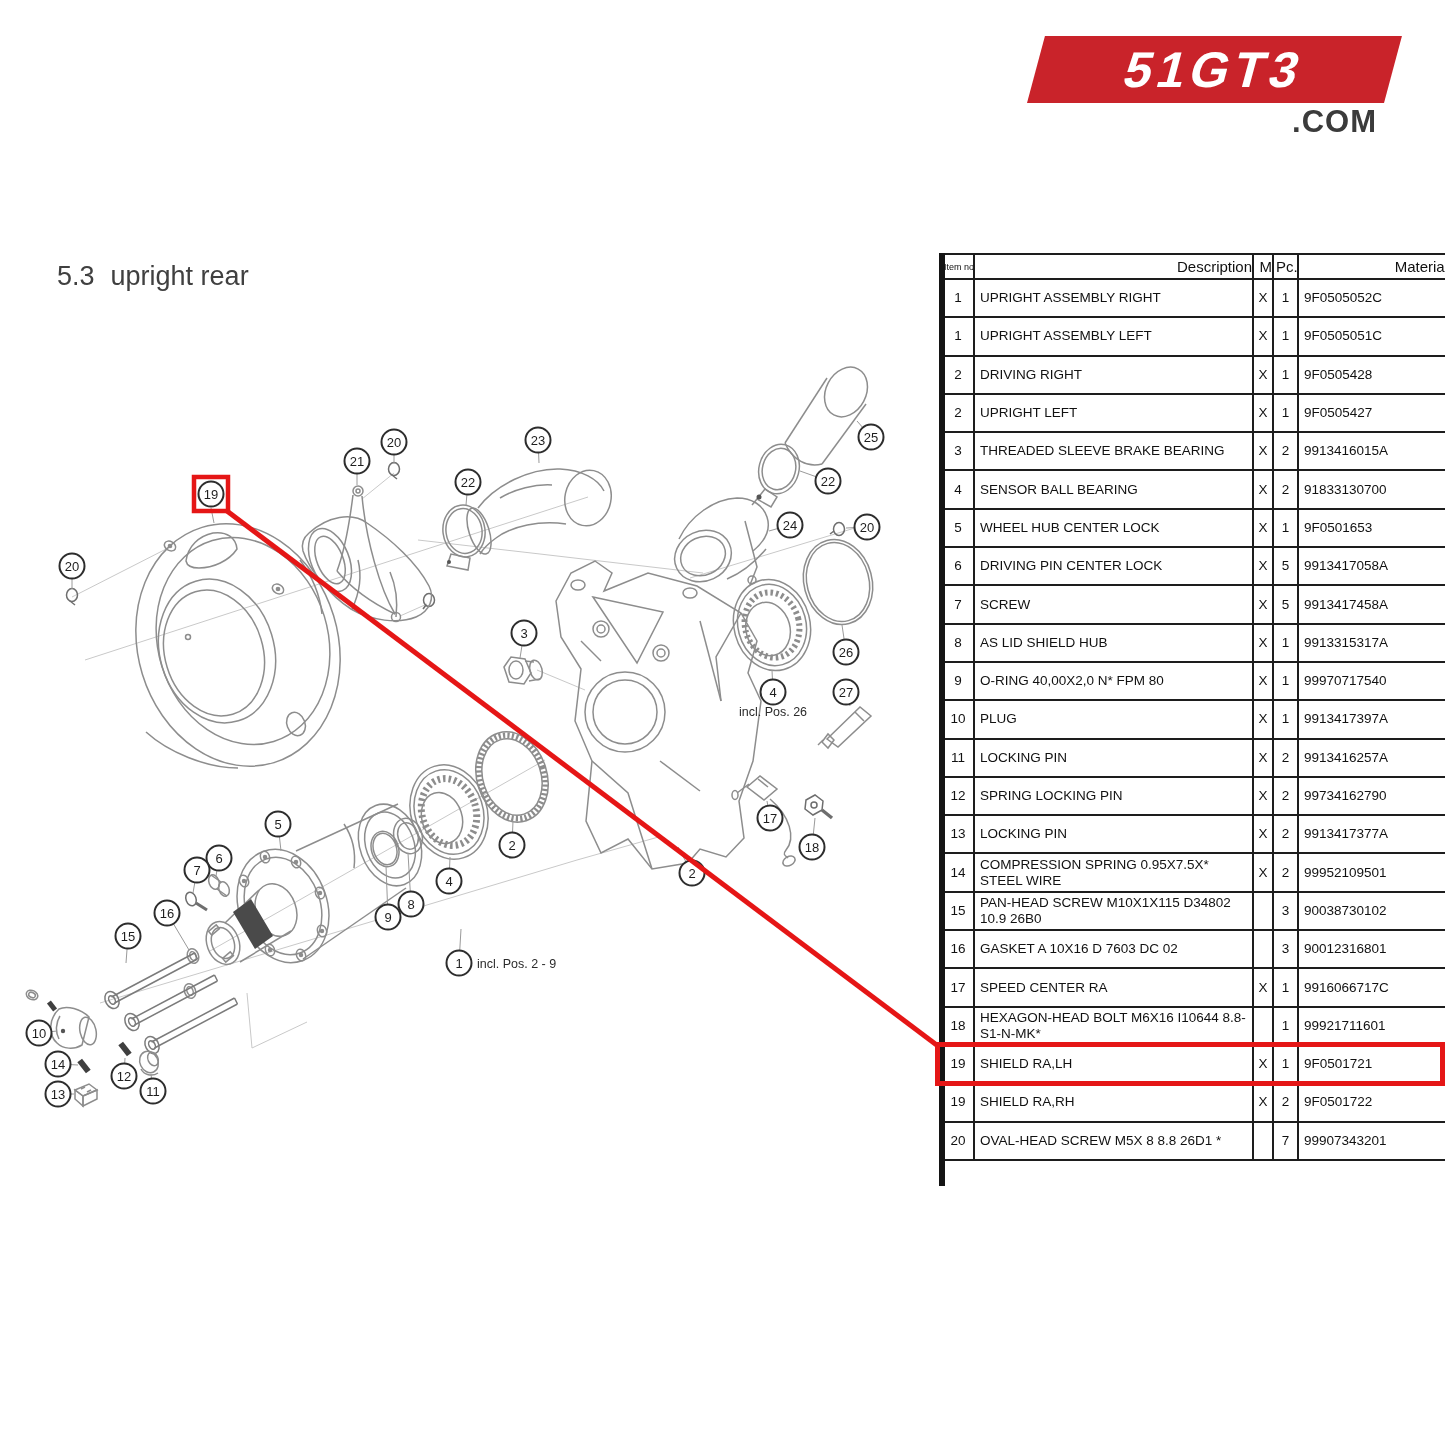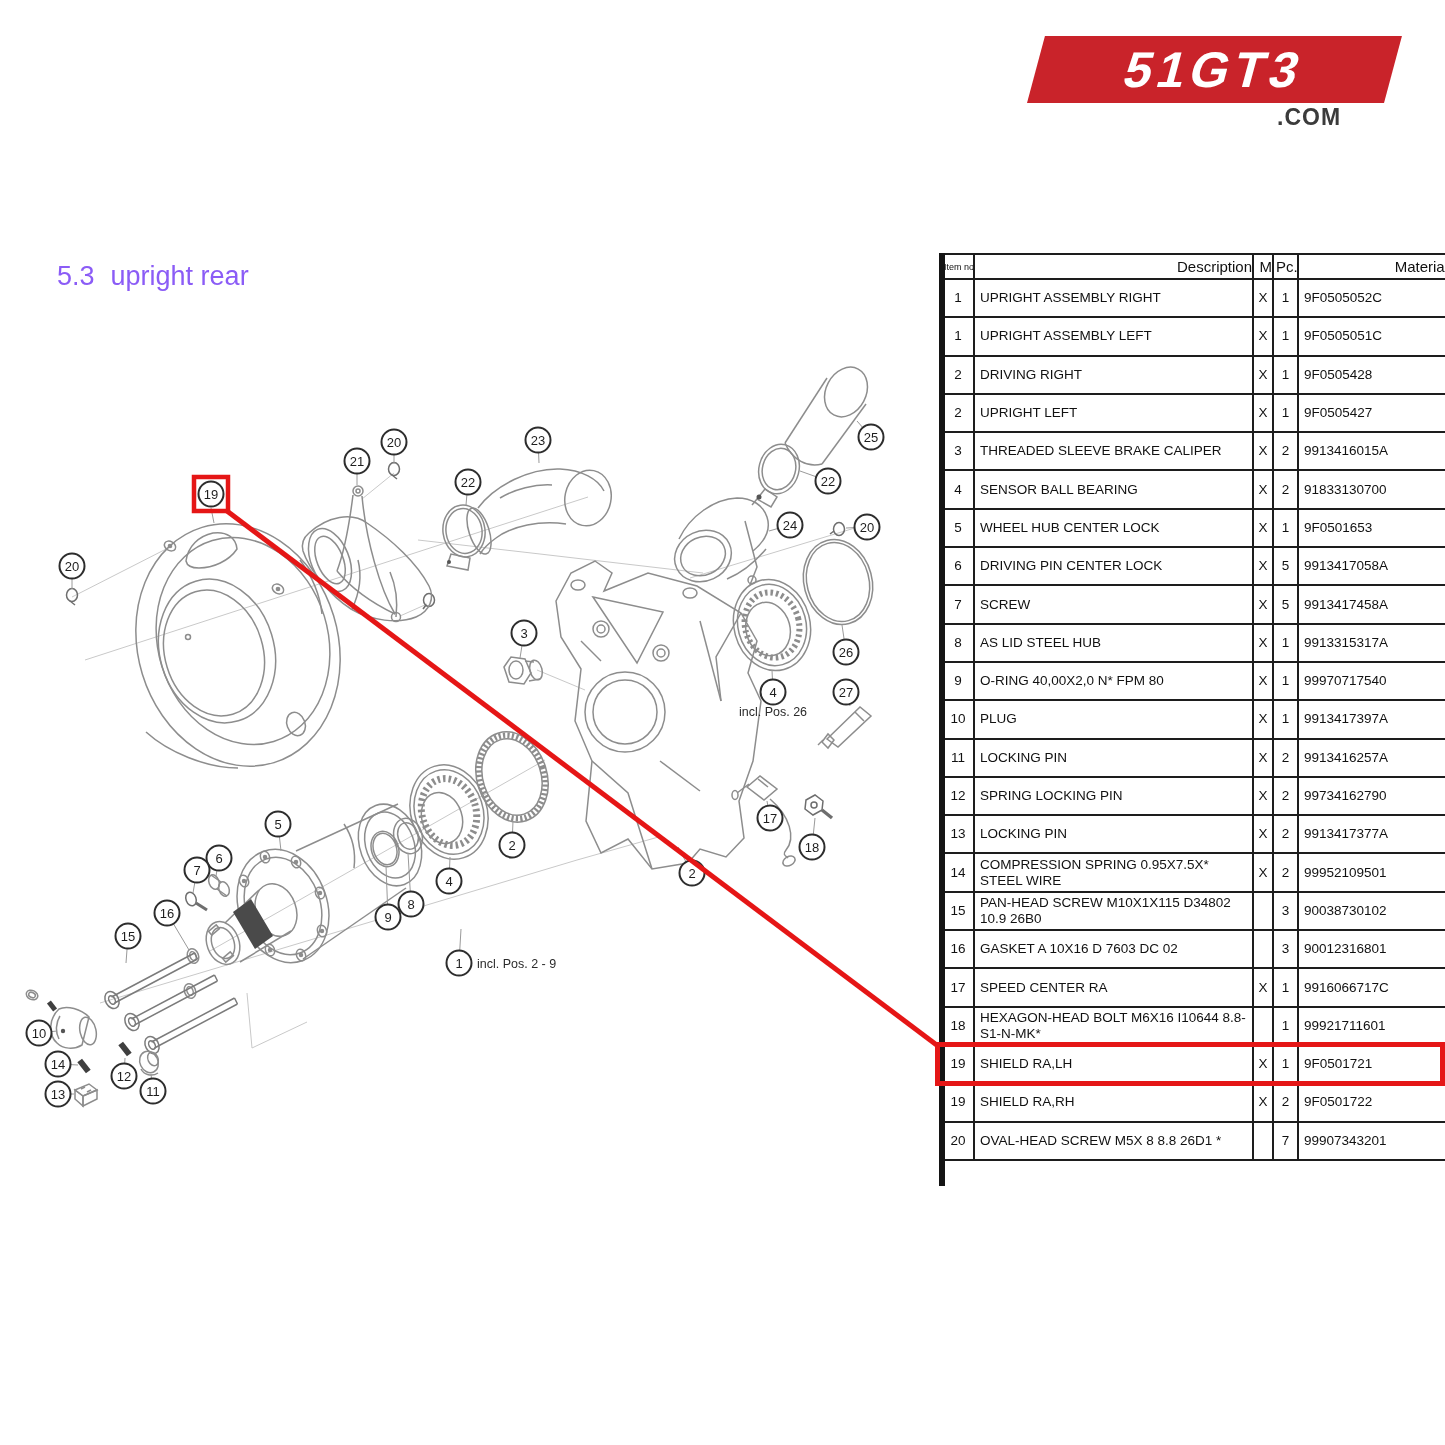--- a/index.html
+++ b/index.html
@@ -3,24 +3,24 @@
 <meta charset="utf-8">
 <style>
   html,body{margin:0;padding:0;background:#fff;}
   .page{position:relative;width:1445px;height:1445px;background:#ffffff;overflow:hidden;
         font-family:"Liberation Sans",sans-serif;color:#1a1a1a;}
   
   .logo-band{position:absolute;left:1027px;top:36px;width:357px;height:67px;
              transform:skewX(-15deg);transform-origin:0 100%;background:#c9232a;
              display:flex;align-items:center;justify-content:center;}
   .logo-text{font-weight:bold;font-size:50px;color:#ffffff;letter-spacing:5px;line-height:1;}
-  .logo-com{position:absolute;left:1277px;top:104px;width:100px;text-align:left;
-            font-weight:bold;font-size:23px;color:#3b3b3b;letter-spacing:1px;}
+  .logo-com{position:absolute;left:1277px;top:104px;width:100px;text-align:right;
+            font-weight:bold;font-size:31px;color:#3b3b3b;letter-spacing:1px;}
   
-  .section-title{position:absolute;left:57px;top:261px;font-size:27px;color:#8b5cf6;}
+  .section-title{position:absolute;left:57px;top:261px;font-size:27px;color:#404040;}
   .section-title .num{margin-right:16px;}
   
   svg.diagram{position:absolute;left:0;top:0;z-index:1;}
   .co-label{font:13px "Liberation Sans",sans-serif;fill:#1e1e1e;text-anchor:middle;}
   .note{font:12.5px "Liberation Sans",sans-serif;fill:#2b2b2b;}
   
   .table-wrap{position:absolute;left:939px;top:253px;width:506px;z-index:2;}
   .left-bar{position:absolute;left:0;top:0;width:6px;height:933px;background:#141414;z-index:3;}
   table.parts{border-collapse:collapse;table-layout:fixed;width:506px;margin-left:2px;}
   table.parts td,table.parts th{border:2px solid #1d1d1d;overflow:hidden;
@@ -523,21 +523,21 @@
           </tr>
           <tr>
             <td class="col-item a-c">2</td>
             <td class="col-desc a-l">UPRIGHT LEFT</td>
             <td class="col-m a-c">X</td>
             <td class="col-pc a-c">1</td>
             <td class="col-mat a-l">9F0505427</td>
           </tr>
           <tr>
             <td class="col-item a-c">3</td>
-            <td class="col-desc a-l">THREADED SLEEVE BRAKE CALIPER</td>
+            <td class="col-desc a-l">THREADED SLEEVE BRAKE BEARING</td>
             <td class="col-m a-c">X</td>
             <td class="col-pc a-c">2</td>
             <td class="col-mat a-l">9913416015A</td>
           </tr>
           <tr>
             <td class="col-item a-c">4</td>
             <td class="col-desc a-l">SENSOR BALL BEARING</td>
             <td class="col-m a-c">X</td>
             <td class="col-pc a-c">2</td>
             <td class="col-mat a-l">91833130700</td>
@@ -558,21 +558,21 @@
           </tr>
           <tr>
             <td class="col-item a-c">7</td>
             <td class="col-desc a-l">SCREW</td>
             <td class="col-m a-c">X</td>
             <td class="col-pc a-c">5</td>
             <td class="col-mat a-l">9913417458A</td>
           </tr>
           <tr>
             <td class="col-item a-c">8</td>
-            <td class="col-desc a-l">AS LID STEEL HUB</td>
+            <td class="col-desc a-l">AS LID SHIELD HUB</td>
             <td class="col-m a-c">X</td>
             <td class="col-pc a-c">1</td>
             <td class="col-mat a-l">9913315317A</td>
           </tr>
           <tr>
             <td class="col-item a-c">9</td>
             <td class="col-desc a-l">O-RING 40,00X2,0 N* FPM 80</td>
             <td class="col-m a-c">X</td>
             <td class="col-pc a-c">1</td>
             <td class="col-mat a-l">99970717540</td>

